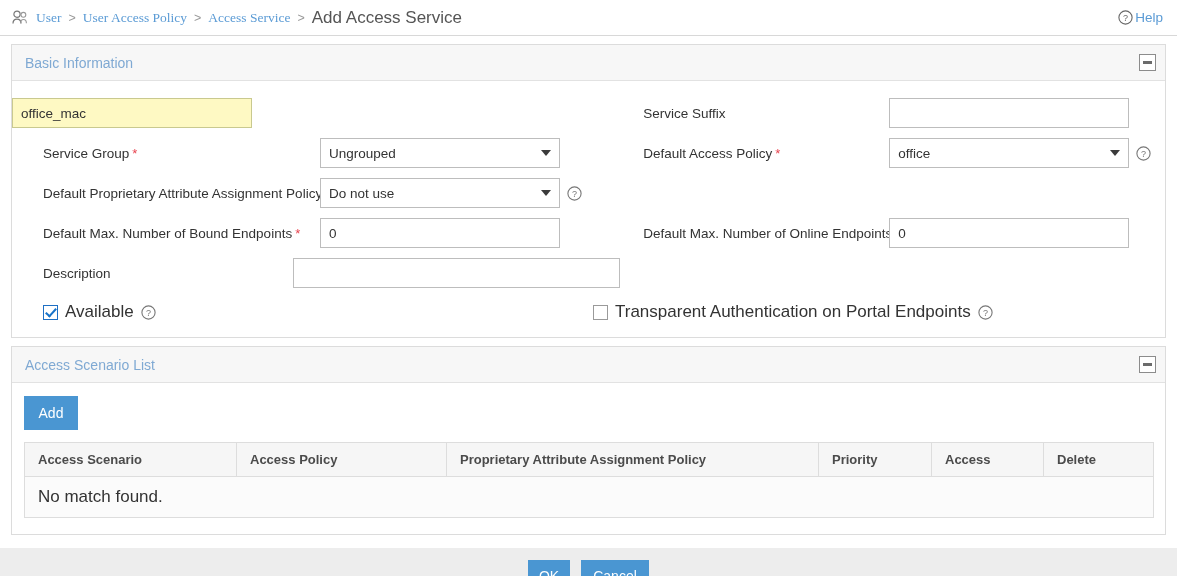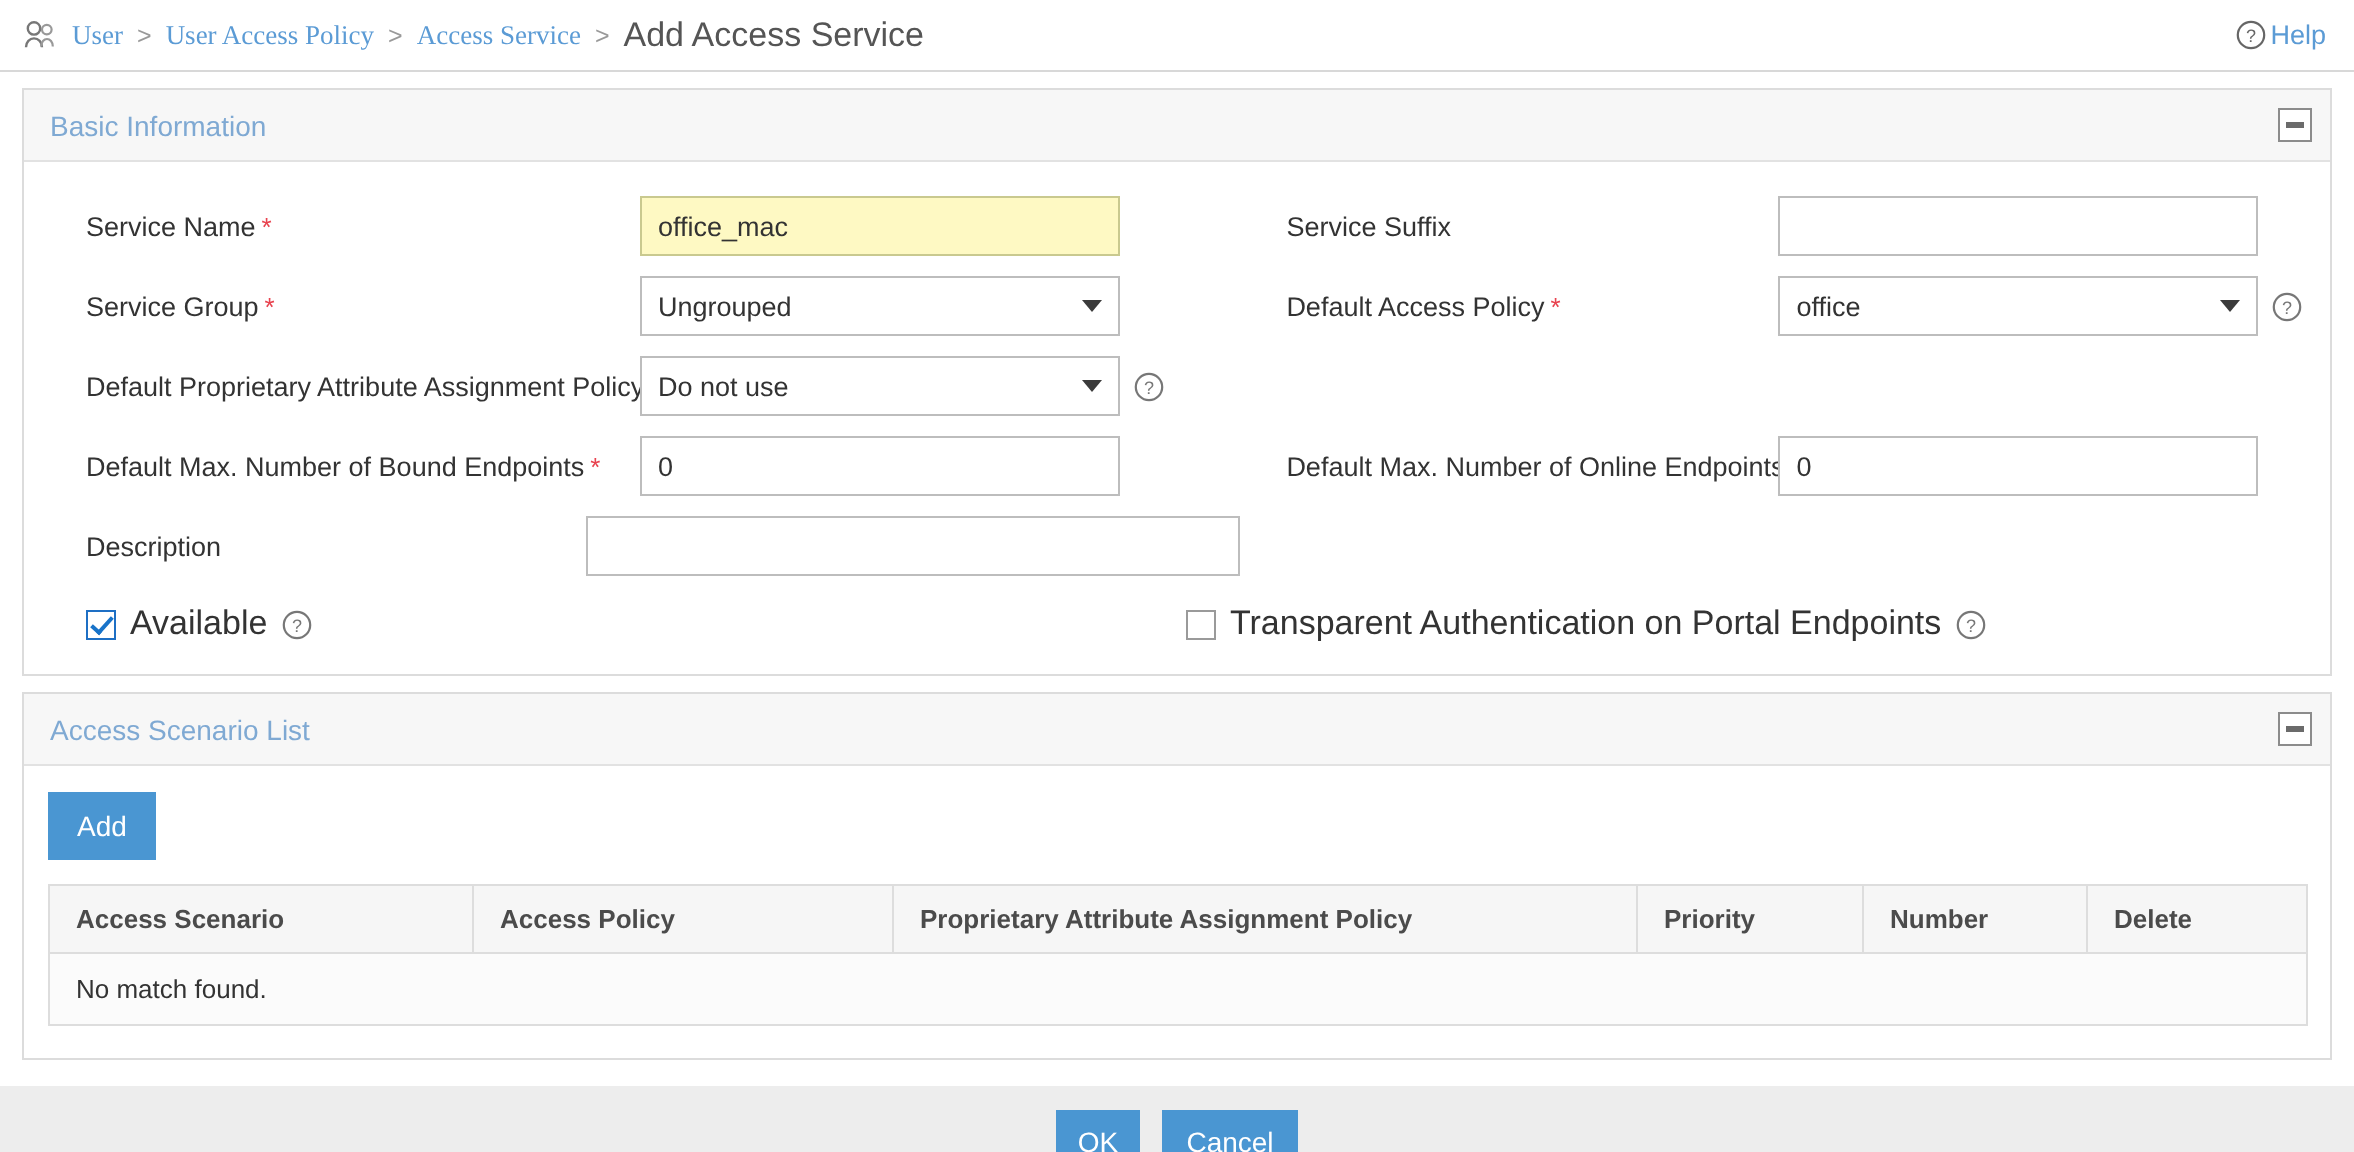--- a/index.html
+++ b/index.html
@@ -261,21 +261,21 @@
     height: 33px;
     box-sizing: border-box;
     white-space: nowrap;
     overflow: hidden;
   }
   table.grid td.empty {
     border: 1px solid #dddddd;
     border-top: none;
     background: #fbfbfb;
     padding: 10px 0 10px 13px;
-    font-size: 13px;
+    font-size: 17px;
     color: #333333;
     height: 34px;
     box-sizing: border-box;
   }
 
   
   .footer {
     margin-top: 13px;
     height: 56px;
     background: #ededed;
@@ -336,23 +336,20 @@
     <span class="panel-spacer"></span>
     <span class="collapse-btn">
         <i></i>
       </span>
   </div>
 
   <div class="panel-body">
 
     <div class="form-row">
       <div class="fcell left">
-        <span class="flabel w-left">
-          <span>Service Name</span><span class="req">*</span>
-        </span>
         <span class="tinput w240 highlight">office_mac</span>
       </div>
       <div class="fcell right">
         <span class="flabel w-right">
           <span>Service Suffix</span><span class="req"></span>
         </span>
         <span class="tinput w240"></span>
       </div>
     </div>
 
@@ -465,21 +462,21 @@
         <col style="width:113px">
         <col style="width:112px">
         <col style="width:110px">
       </colgroup>
       <thead>
         <tr>
           <th>Access Scenario</th>
           <th>Access Policy</th>
           <th>Proprietary Attribute Assignment Policy</th>
           <th>Priority</th>
-          <th>Number</th>
+          <th>Access</th>
           <th>Delete</th>
         </tr>
       </thead>
       <tbody>
         <tr>
           <td class="empty" colspan="6">No match found.</td>
         </tr>
       </tbody>
     </table>
   </div>

